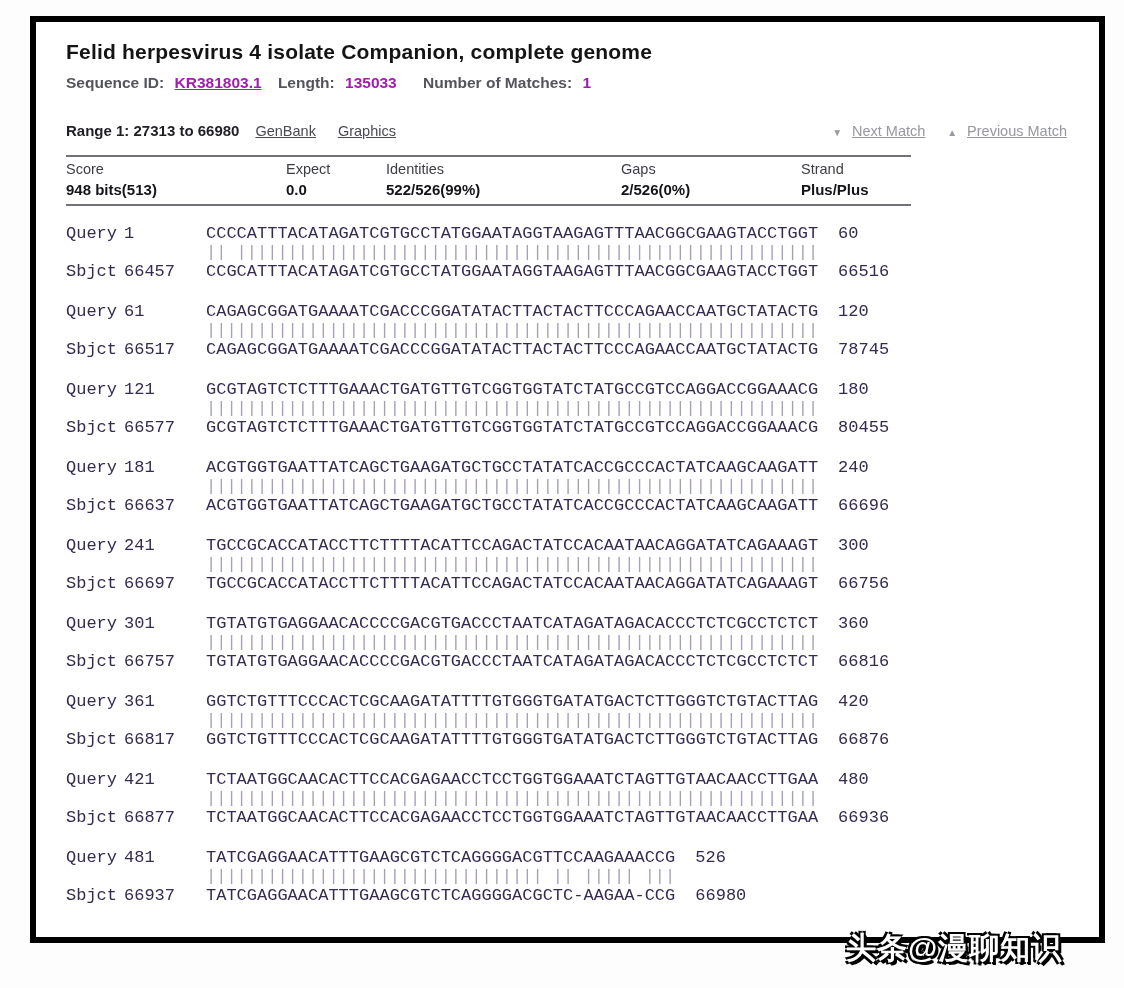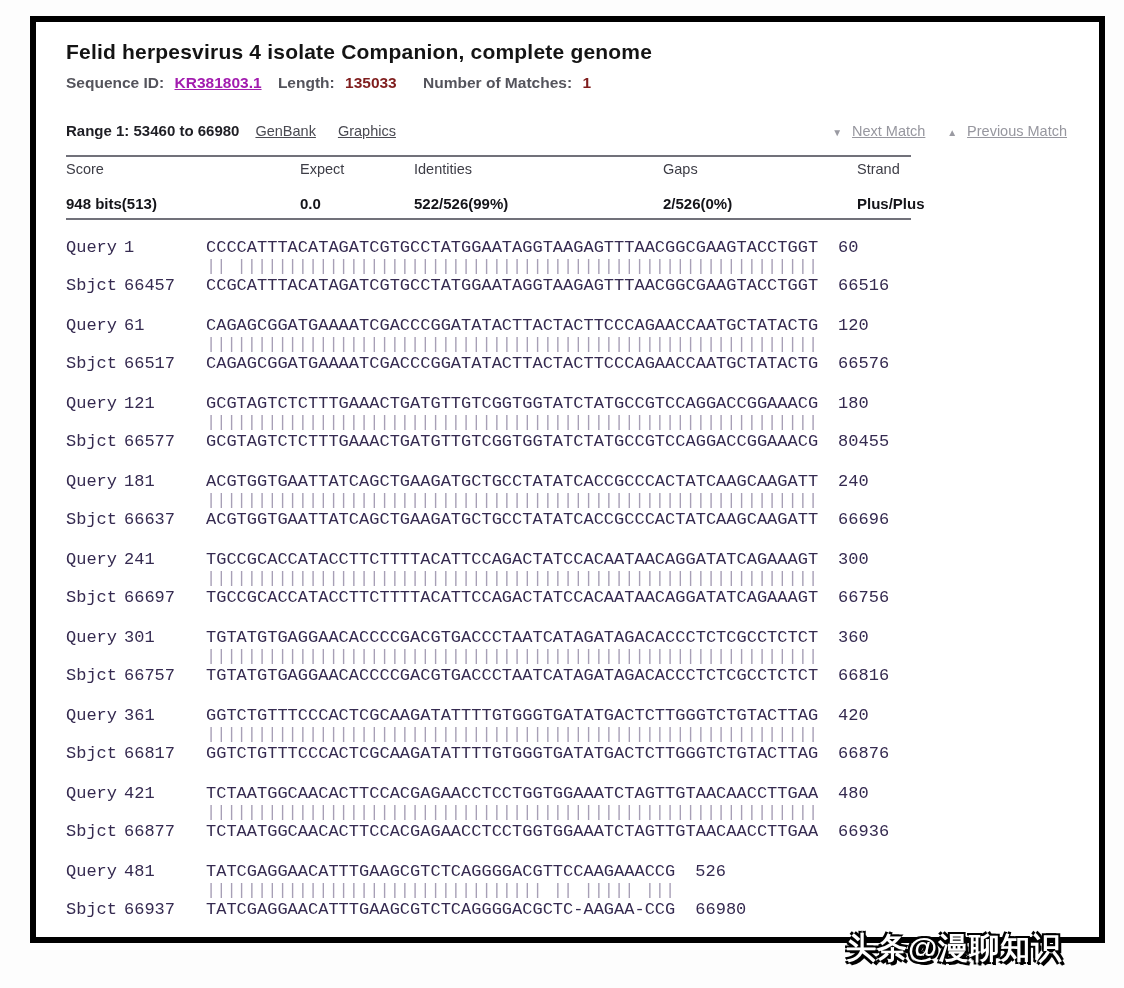--- a/index.html
+++ b/index.html
@@ -13,34 +13,34 @@
     position:absolute;left:30px;top:16px;width:1075px;height:927px;
     box-sizing:border-box;border:6px solid #000;background:#fff;
     padding:10px 28px 0 30px;
   }
   .title{
     font-size:21px;font-weight:bold;color:#141414;margin:8px 0 10px 0;
     letter-spacing:0.2px;
   }
   .seqid-line{font-size:15.5px;color:#54545c;font-weight:bold;}
   .seqid-line .lbl{color:#54545c;margin-right:6px;}
-  .seqid-line .val{color:#7f1d1d;margin-right:22px;}
+  .seqid-line .val{color:#a21caf;margin-right:22px;}
   .seqid-line a{color:#a21caf;text-decoration:underline;margin-right:12px;cursor:pointer;}
   .range-line{margin-top:30px;font-size:15px;display:flex;align-items:baseline;}
   .range-label{font-weight:bold;color:#1e1e24;margin-right:16px;}
   .range-line a{color:#4a4a52;text-decoration:underline;margin-right:22px;font-size:14.5px;cursor:pointer;}
   .match-nav{margin-left:auto;font-size:14px;}
   .match-nav a{color:#97979f;margin-right:4px;margin-left:6px;}
   .match-nav .arrow{color:#9a9aa2;font-size:10px;margin-left:14px;}
   .stats{
     margin-top:16px;width:845px;
     border-top:2px solid #71717a;border-bottom:2px solid #71717a;
     padding:4px 0 6px 0;
   }
-  .stats-grid{display:grid;grid-template-columns:220px 100px 235px 180px 110px;gap:14px;}
+  .stats-grid{display:grid;grid-template-columns:220px 100px 235px 180px 110px;}
   .stats-head{font-size:14.5px;color:#3d3d46;padding-bottom:4px;}
   .stats-val{font-size:15px;color:#141419;font-weight:600;}
   .alignment{margin-top:18px;font-family:"Liberation Mono","DejaVu Sans Mono",monospace;
     font-size:17px;color:#352a50;}
   .align-block{margin-bottom:21px;}
   .align-row{display:flex;height:19px;line-height:19px;align-items:flex-start;}
   .align-label{width:58px;flex:0 0 58px;}
   .align-num{width:82px;flex:0 0 82px;}
   .align-seq{white-space:pre;letter-spacing:0;}
   .align-end{margin-left:20px;}
@@ -62,21 +62,21 @@
   <div class="seqid-line">
     <span class="lbl">Sequence ID:</span>
     <a>KR381803.1</a>
     <span class="lbl">Length:</span>
     <span class="val">135033</span>
     <span class="lbl">Number of Matches:</span>
     <span class="val">1</span>
   </div>
 
   <div class="range-line">
-    <span class="range-label">Range 1: 53460 to 66980</span>
+    <span class="range-label">Range 1: 27313 to 66980</span>
     <a>GenBank</a>
     <a>Graphics</a>
     <span class="match-nav">
       <span class="arrow">▼</span>
       <a style="text-decoration:underline;">Next Match</a>
       <span class="arrow">▲</span>
       <a style="text-decoration:underline;">Previous Match</a>
     </span>
   </div>
 
@@ -125,21 +125,21 @@
     </div>
     <div class="align-row match-row">
       <span class="align-label"></span>
       <span class="align-num"></span>
       <span class="align-seq">||||||||||||||||||||||||||||||||||||||||||||||||||||||||||||</span>
     </div>
     <div class="align-row">
       <span class="align-label">Sbjct</span>
       <span class="align-num">66517</span>
       <span class="align-seq">CAGAGCGGATGAAAATCGACCCGGATATACTTACTACTTCCCAGAACCAATGCTATACTG</span>
-      <span class="align-num align-end">66576</span>
+      <span class="align-num align-end">78745</span>
     </div>
   </div>
 
   <div class="align-block">
     <div class="align-row">
       <span class="align-label">Query</span>
       <span class="align-num">121</span>
       <span class="align-seq">GCGTAGTCTCTTTGAAACTGATGTTGTCGGTGGTATCTATGCCGTCCAGGACCGGAAACG</span>
       <span class="align-num align-end">180</span>
     </div>

